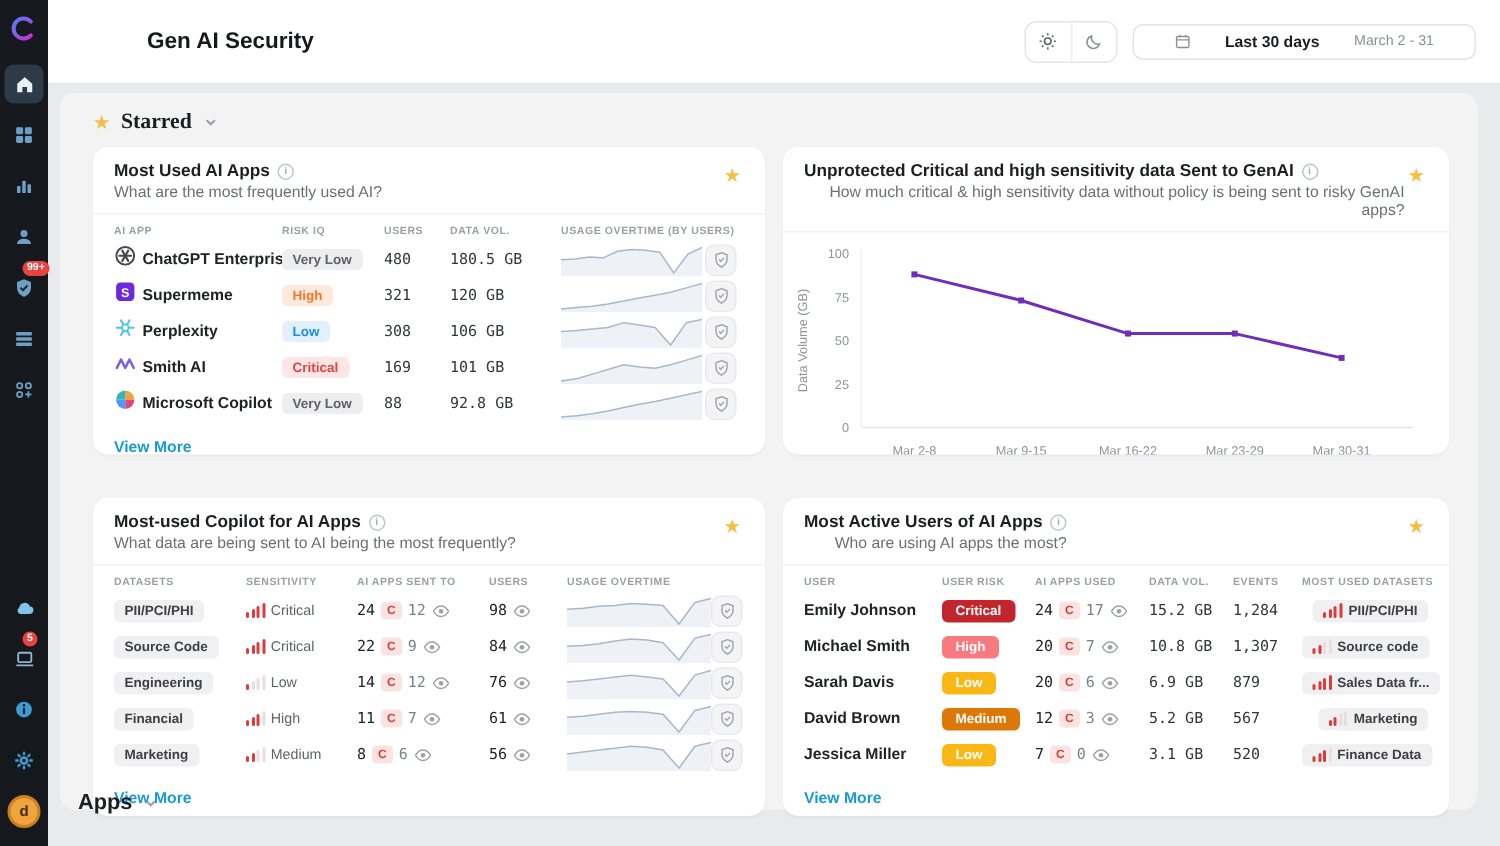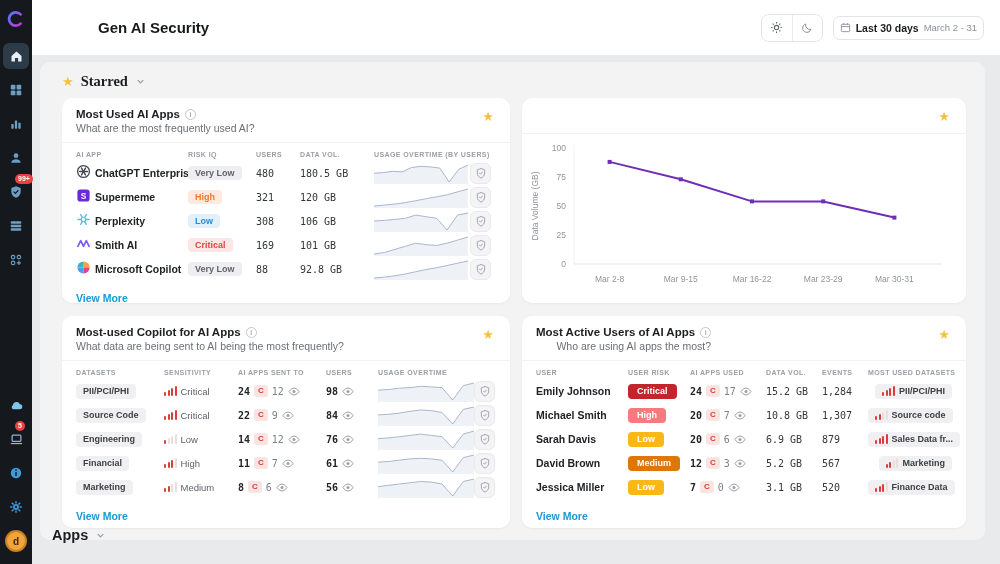--- a/index.html
+++ b/index.html
@@ -22,54 +22,54 @@
             display:flex; align-items:center; justify-content:center; font-size:10px; font-weight:bold; color:#3d2a08; }
 
   
   .header { position:absolute; left:32px; top:0; width:968px; height:55px; background:#fff;
             display:flex; align-items:center; padding:0 16px 0 20px; }
   .page-title { font-size:15px; font-weight:bold; color:#17181c;margin-left:46px; }
   .header-right { margin-left:auto; display:flex; align-items:center; gap:10px; }
   .theme-toggle { display:flex; border:1px solid #e3e4e7; border-radius:8px; overflow:hidden; background:#fff; }
   .theme-btn { width:30px; height:26px; display:flex; align-items:center; justify-content:center; cursor:pointer; background:#fff; border:none; }
   .theme-btn + .theme-btn { border-left:1px solid #eceded; }
-  .date-chip { display:flex; align-items:center; gap:5px; border:1px solid #e3e4e7; border-radius:7px;
-               background:#fff; padding:5px 6px; cursor:pointer; }
+  .date-chip { display:flex; align-items:center; gap:23px; border:1px solid #e3e4e7; border-radius:7px;
+               background:#fff; padding:5px 27px; cursor:pointer; }
   .date-label { font-size:10.5px; font-weight:bold; color:#1c1d21; }
   .date-value { font-size:9.5px; color:#8b9097; }
 
   
   .main { position:absolute; left:32px; top:55px; width:968px; height:509px; }
   .starred-panel { position:absolute; left:8px; top:7px; width:945px; height:478px; background:#f3f3f4; border-radius:10px; }
   .section-head { display:flex; align-items:center; gap:7px; padding:11px 22px 8px; }
   .section-title { font-size:14.5px; font-weight:bold; color:#1d1e22;font-family:Liberation Serif, serif; }
   .star-glyph { color:#f5c042; font-size:13px; line-height:1; }
   .chev { display:block; }
 
-  .cards-grid { display:grid; grid-template-columns:448px 444px; grid-template-rows:205px 212px; gap:13px 12px; padding:0 0 0 22px; }
+  .cards-grid { display:grid; grid-template-columns:448px 444px; grid-template-rows:205px 212px; gap:29px 12px; padding:0 0 0 22px; }
   .card { background:#fff; border-radius:10px; box-shadow:0 1px 2px rgba(30,35,40,.05); display:flex; flex-direction:column; overflow:hidden; }
   .card-head { display:flex; align-items:flex-start; padding:10px 14px 8px; border-bottom:1px solid #f1f2f4; }
   .card-titles { display:flex; flex-direction:column; gap:2px; }
   .card-title-row { display:flex; align-items:center; gap:5px; }
   .card-title { font-size:11.5px; font-weight:bold; color:#1d1e22; }
   .card-sub { font-size:10.5px; color:#6b7076;text-align:right; }
   .info-dot { width:11px; height:11px; border-radius:50%; border:1px solid #c2c6cc; color:#a8adb4; font-size:7px;
               display:flex; align-items:center; justify-content:center; font-weight:bold; cursor:pointer; flex:0 0 auto; }
   .star-btn { margin-left:auto; background:none; border:none; cursor:pointer; color:#f5c042; font-size:13px; line-height:1; padding:2px; }
 
   .thead { display:grid; align-items:center; padding:8px 14px 3px; font-size:7px; letter-spacing:.4px;
            color:#9aa0a6; font-weight:bold; white-space:nowrap; }
   .trow { display:grid; align-items:center; height:24px; padding:0 14px; }
   .grid1 { grid-template-columns:112px 68px 44px 74px 1fr 26px; }
   .grid3 { grid-template-columns:88px 74px 88px 52px 1fr 26px; }
   .grid4 { grid-template-columns:92px 62px 76px 56px 46px 1fr; }
   .cell { display:flex; align-items:center; gap:4px; overflow:visible; white-space:nowrap; }
   .app-name, .user-name { font-size:10.5px; font-weight:bold; color:#212327; }
   .mono { font-family:"DejaVu Sans Mono",monospace; font-size:10px; color:#33363b; }
-  .mono.strong { font-weight:bold; color:#212327;text-align:center; }
+  .mono.strong { font-weight:normal; color:#212327;text-align:center; }
   .dim { color:#7d8288; }
 
   .badge { display:inline-block; padding:2px 7px; border-radius:4px; font-size:9px; font-weight:bold; }
   .badge.v-very-low { background:#eeeef0; color:#5f6368; }
   .badge.v-high     { background:#ffe9dc; color:#f4772e; }
   .badge.v-low      { background:#e1f0fb; color:#1f8fdd; }
   .badge.v-critical { background:#fce6e6; color:#e04343; }
 
   .badge-solid { display:inline-block; padding:2.5px 9px; border-radius:4px; font-size:9px; font-weight:bold; color:#fff; }
   .badge-solid.v-critical { background:#c2252c; }
@@ -428,20 +428,27 @@
                   </svg>
                 </button>
               </div>
             </div>
           </div>
         <div class="view-more"><a>View More</a></div>
       </div>
 
       <div class="card">
         <div class="card-head">
+          <div class="card-titles">
+            <div class="card-title-row">
+              <span class="card-title">Unprotected Critical and high sensitivity data Sent to GenAI</span>
+              <span class="info-dot">i</span>
+            </div>
+            <span class="card-sub">How much critical &amp; high sensitivity data without policy is being sent to risky GenAI apps?</span>
+          </div>
           <button class="star-btn">★</button>
         </div>
         <div class="chart-wrap">
           <svg id="main-chart" width="420" height="150" viewBox="0 0 420 150">
               <text x="38" y="129" text-anchor="end" class="tick">0</text>
               <text x="38" y="100" text-anchor="end" class="tick">25</text>
               <text x="38" y="71" text-anchor="end" class="tick">50</text>
               <text x="38" y="42" text-anchor="end" class="tick">75</text>
               <text x="38" y="13" text-anchor="end" class="tick">100</text>
               <line x1="46" y1="7" x2="46" y2="126" stroke="#f0f1f3" stroke-width="1"></line>

